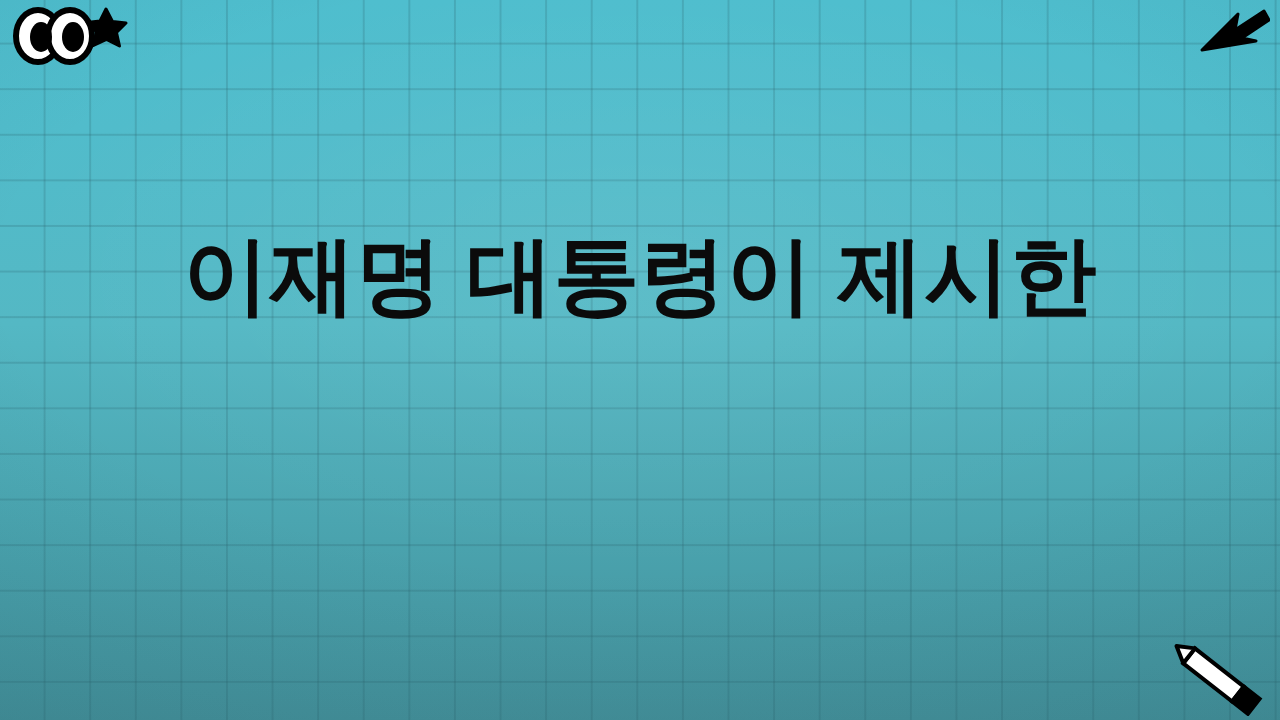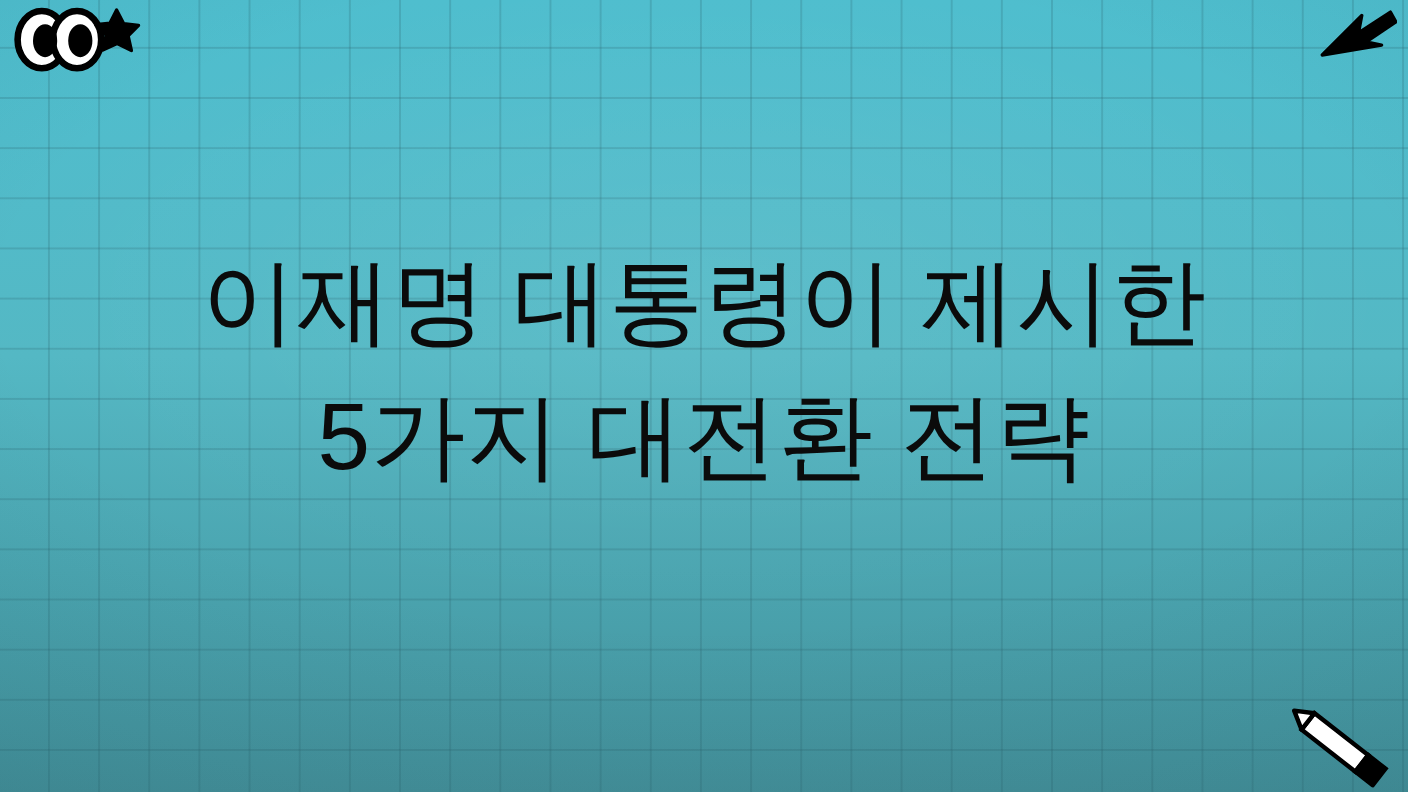--- a/index.html
+++ b/index.html
@@ -59,21 +59,21 @@
     top: 214px;
     text-align: center;
     padding: 0 40px;
     box-sizing: border-box;
   }
 
   .title-line {
     display: block;
     color: #0b0b0b;
     font-family: "Liberation Sans", "DejaVu Sans", sans-serif;
-    font-weight: 400;
+    font-weight: 700;
     font-size: 86px;
     line-height: 1.42;
     letter-spacing: 0.5px;
     white-space: nowrap;
   }
 
   
   #eyes-doodle {
     position: absolute;
     left: 8px;
@@ -145,16 +145,15 @@
       <g transform="rotate(38 55 39)">
         <rect x="20" y="30" width="62" height="19" fill="#ffffff" stroke="#000000" stroke-width="4"></rect>
         <path d="M20 30 L4 39.5 L20 49 Z" fill="#ffffff" stroke="#000000" stroke-width="4" stroke-linejoin="round"></path>
         <rect x="82" y="30" width="20" height="19" fill="#000000" stroke="#000000" stroke-width="4"></rect>
       </g>
     </svg>
   </div>
 
   <div id="title-block">
     <span class="title-line">이재명 대통령이 제시한</span>
-    <span class="title-line">5가지 대전환 전략</span>
   </div>
 
 </div>
 
 </body></html>

